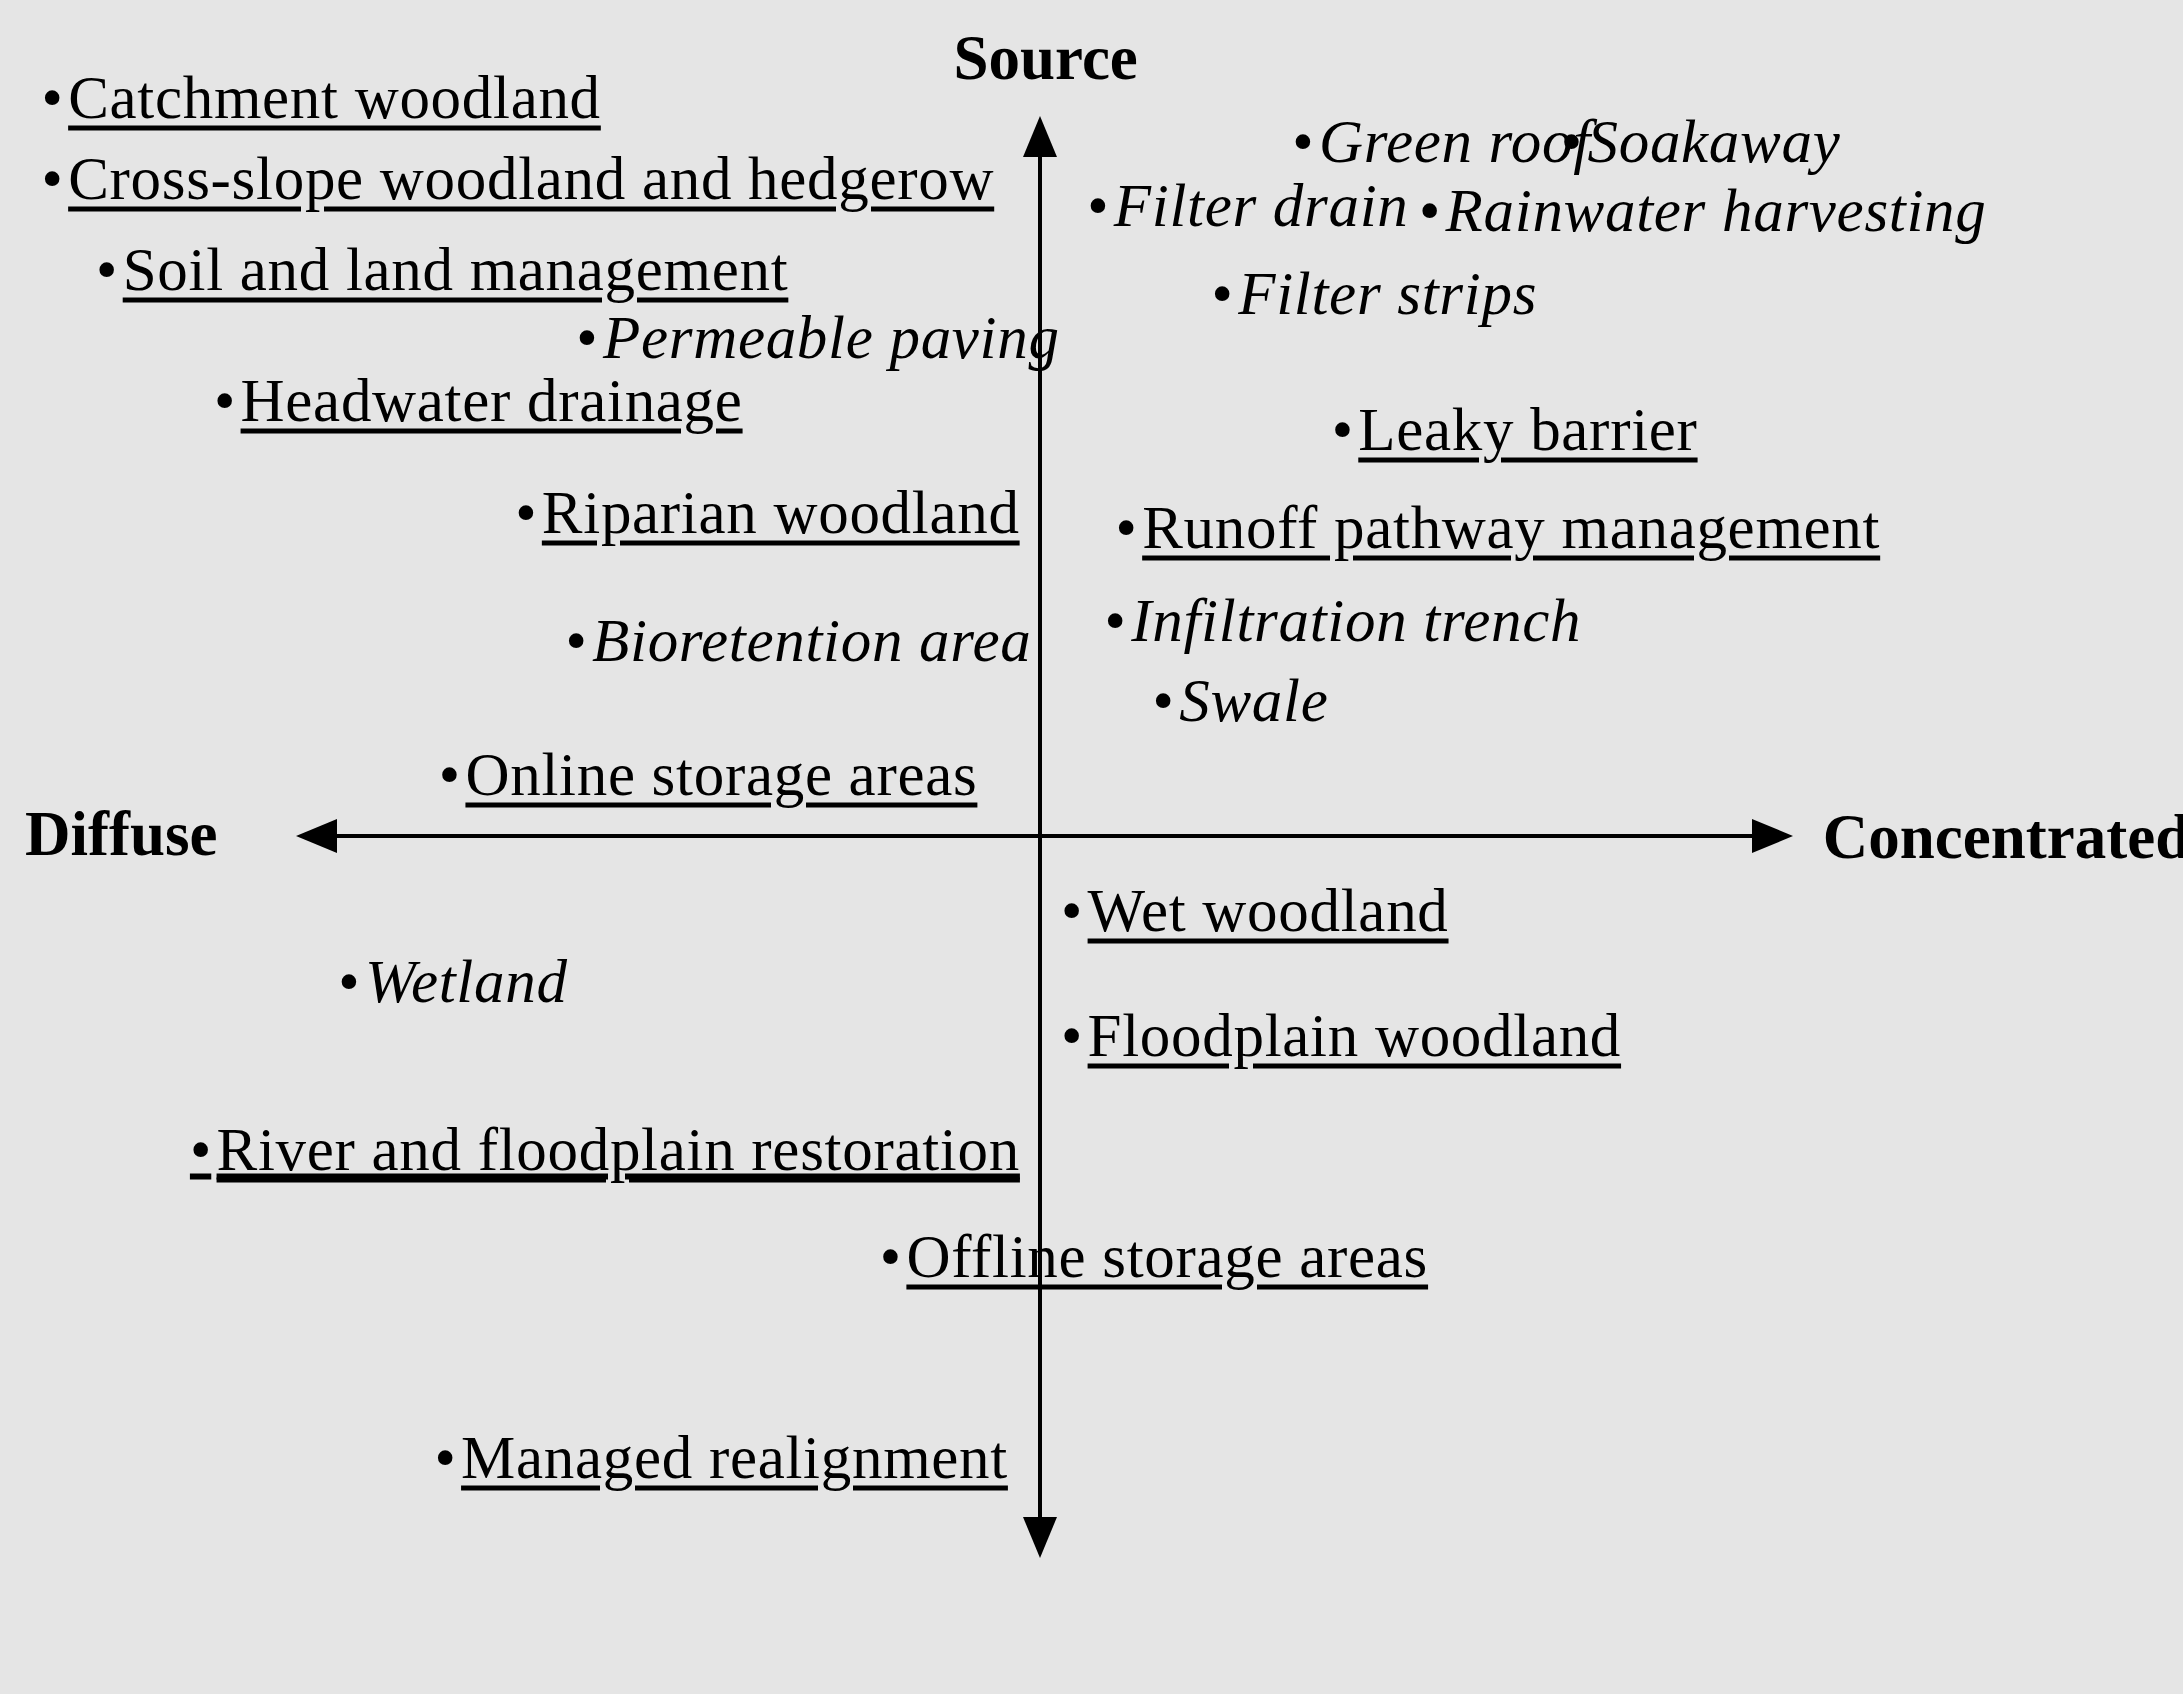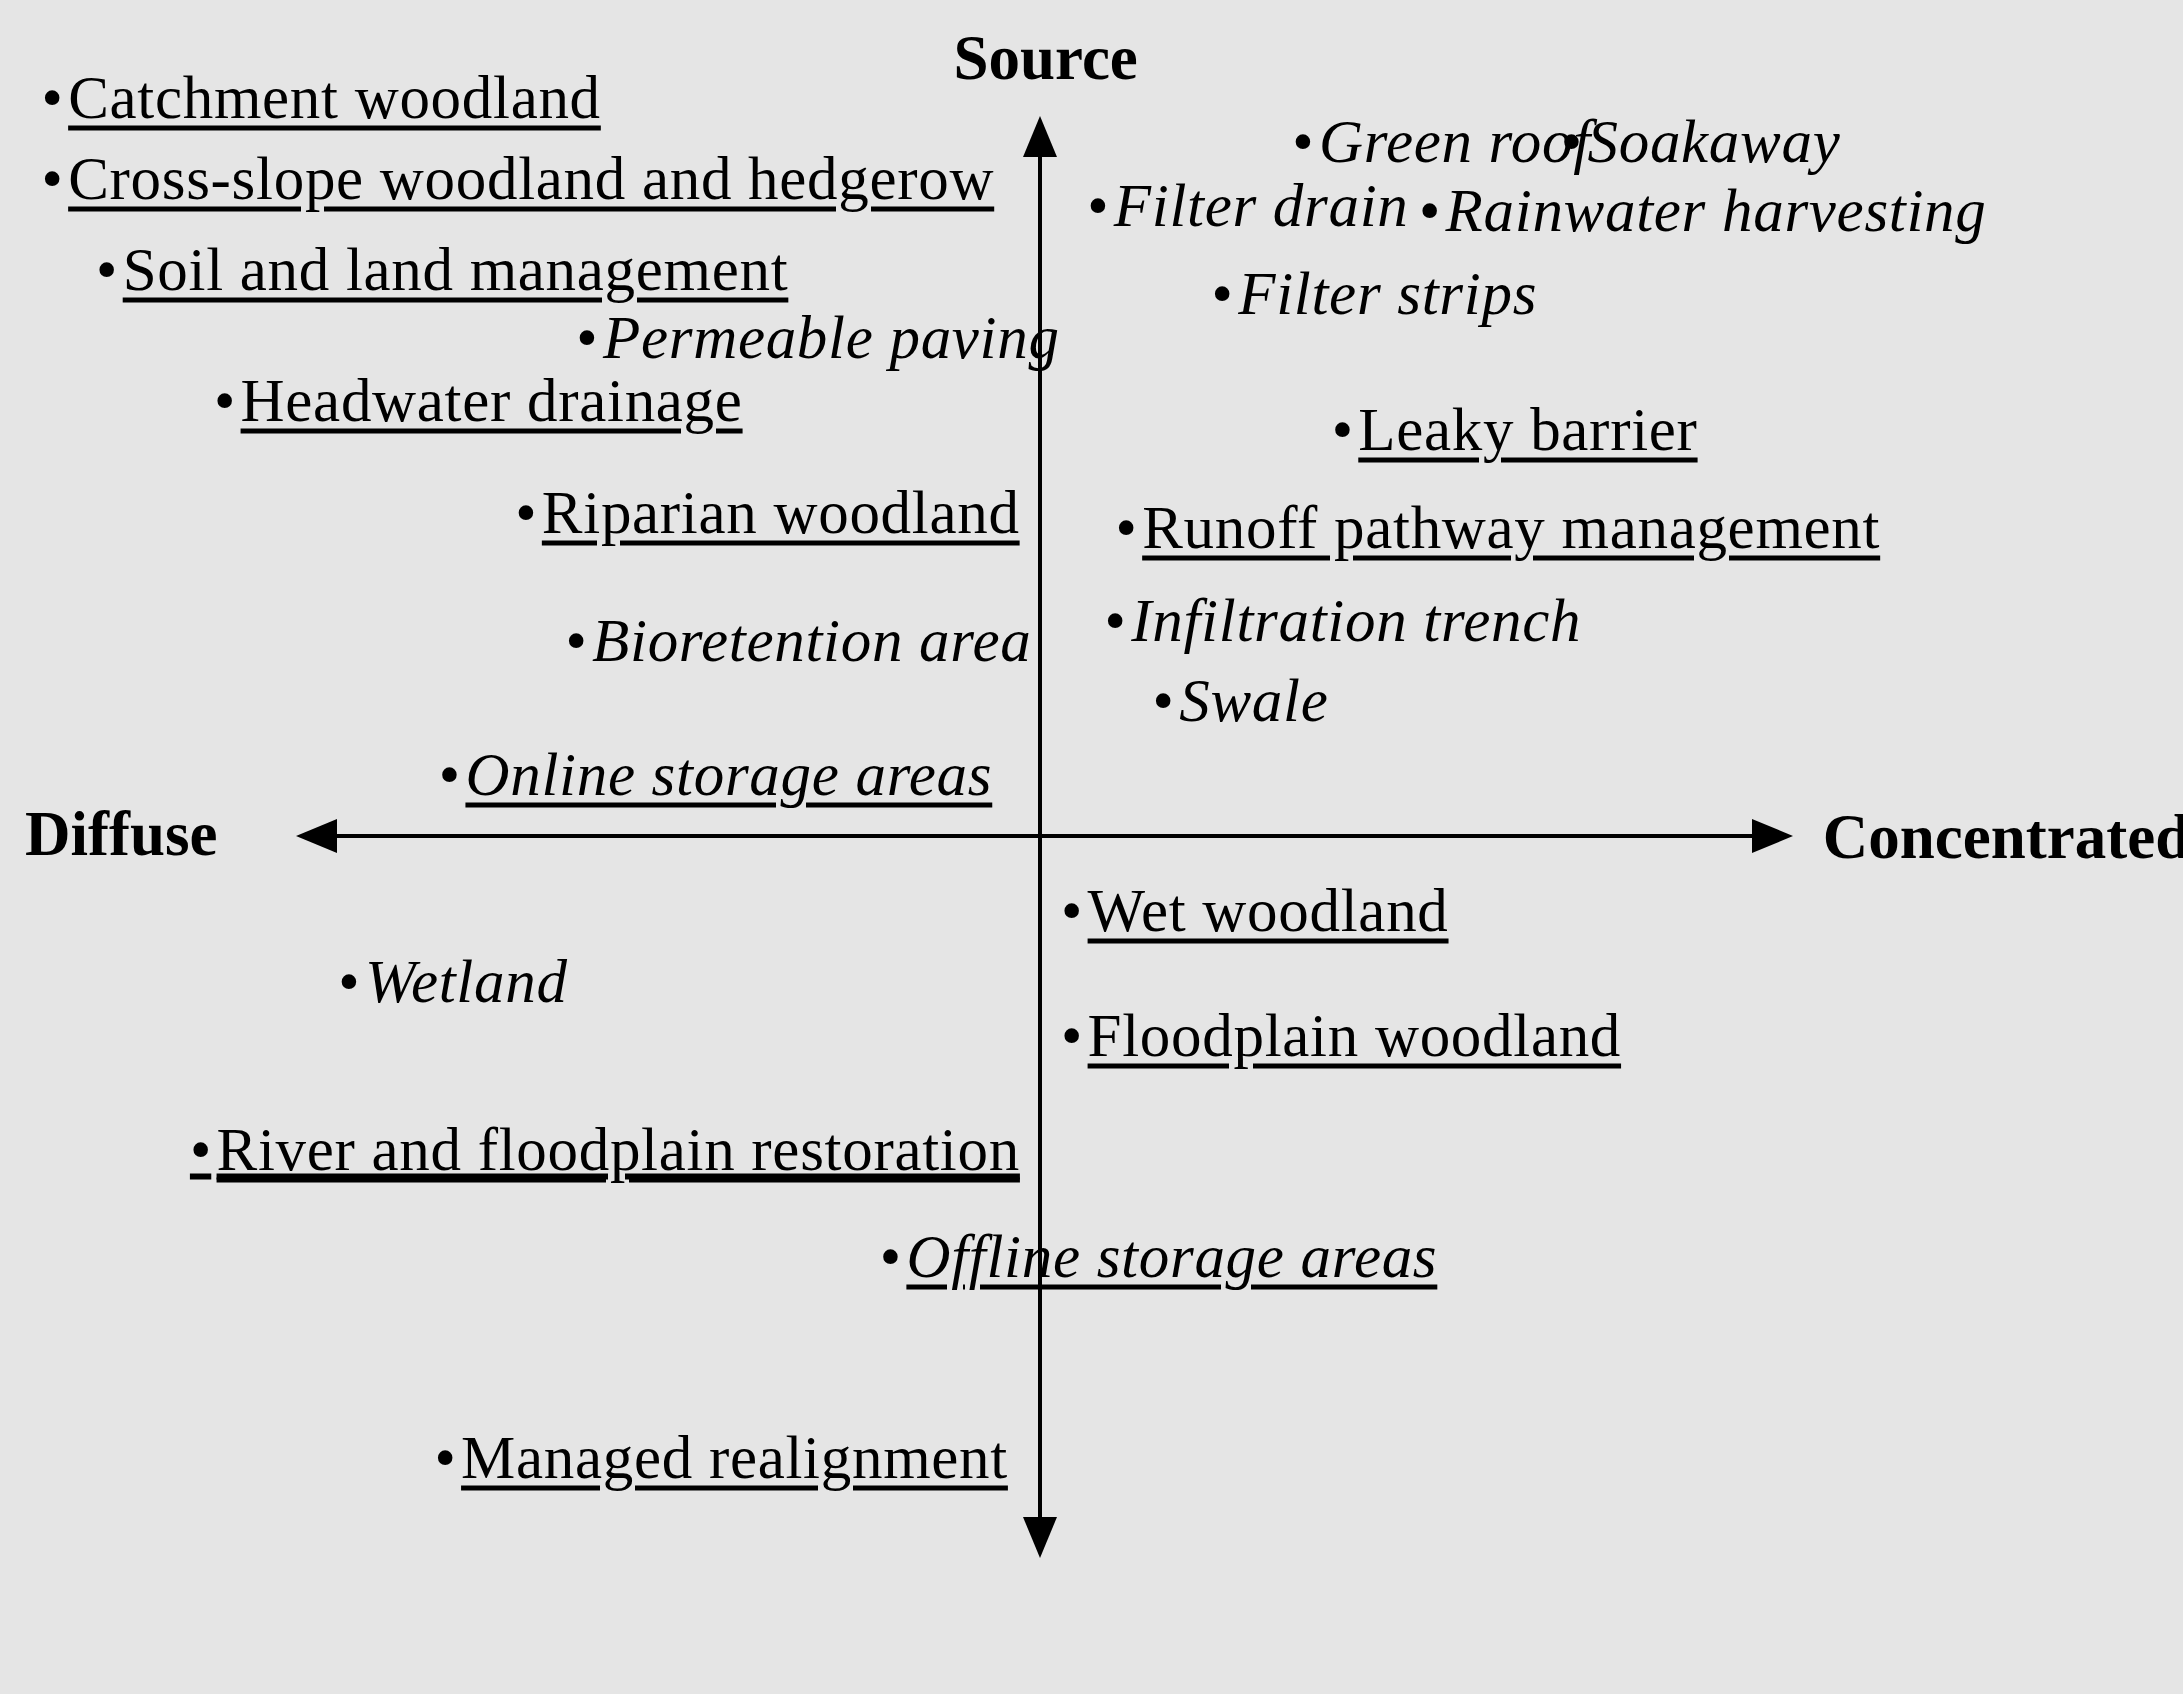--- a/index.html
+++ b/index.html
@@ -115,21 +115,20 @@
   .e-underline .label {
     text-decoration-line: underline;
     text-decoration-thickness: 5.3px;
     text-underline-offset: 0.13em;
     text-decoration-color: #000000;
   }
   .e-italic .label {
     font-style: italic;
   }
   .e-italic-underline .label {
-    font-style: italic;
     text-decoration-line: underline;
     text-decoration-thickness: 5.3px;
     text-underline-offset: 0.13em;
     text-decoration-color: #000000;
   }
 </style>
 </head>
 <body>
 
 <div class="canvas">

